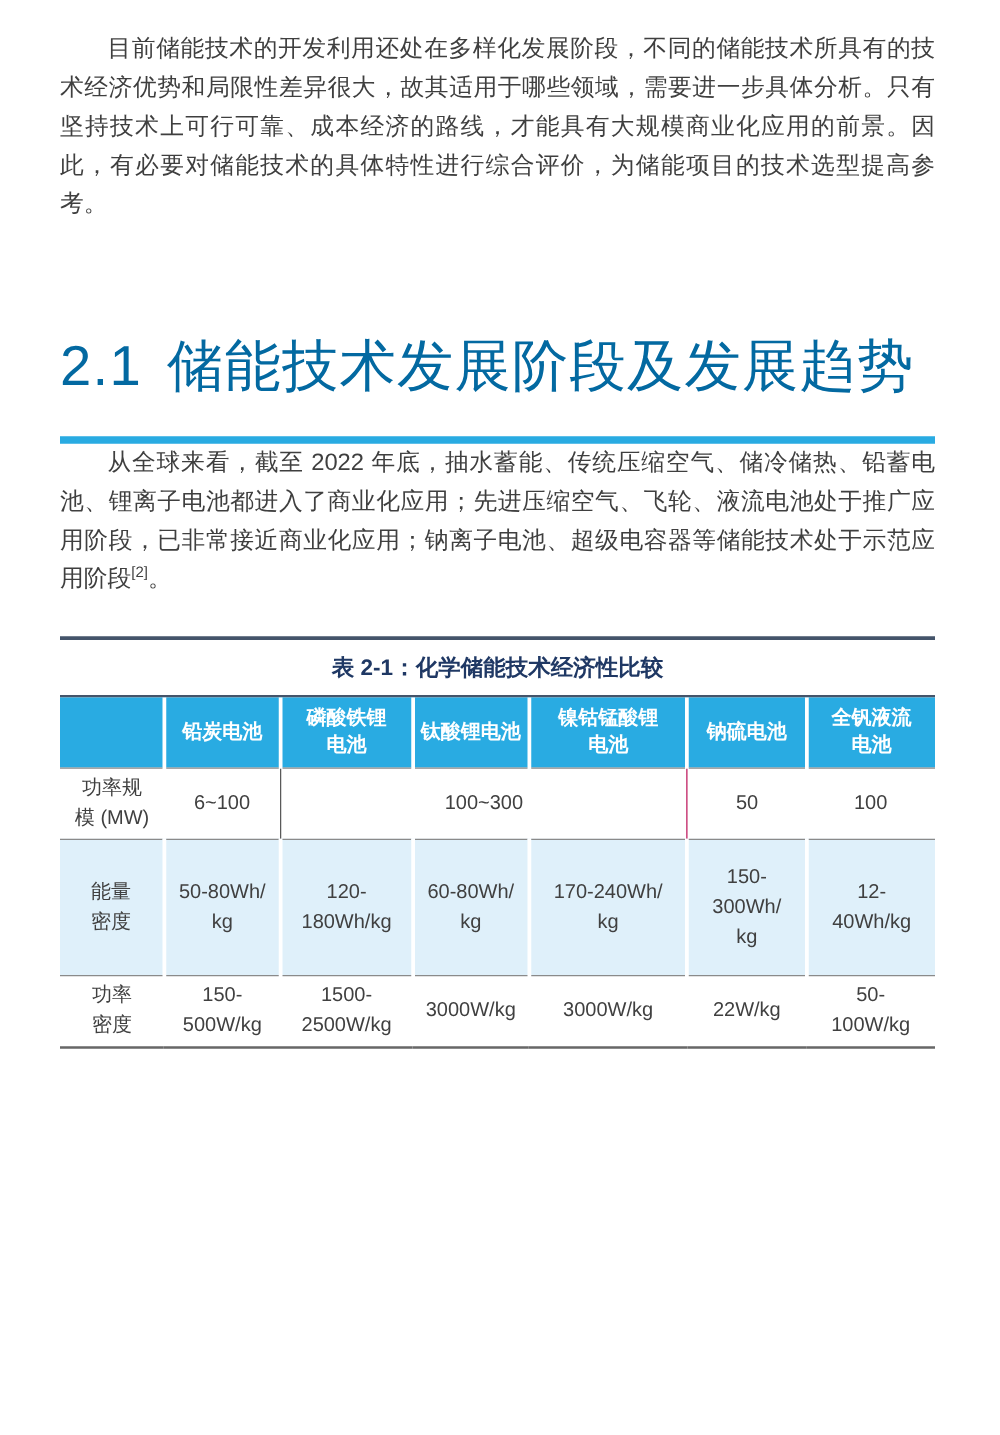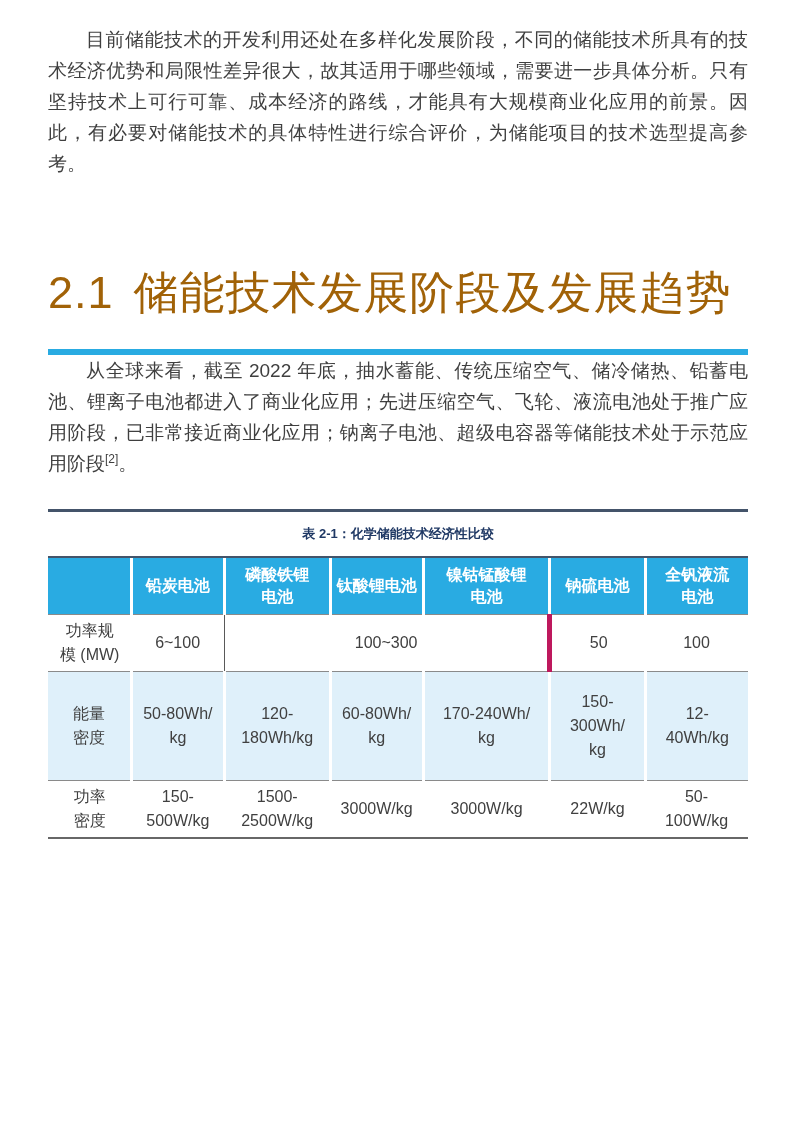--- a/index.html
+++ b/index.html
@@ -27,37 +27,37 @@
   sup.footnote {
     font-size: 12px;
     line-height: 0;
     vertical-align: super;
   }
   h1.section-heading {
     margin: 86px 0 0 0;
     font-size: 45px;
     line-height: 56px;
     font-weight: 300;
-    color: #a16207;
+    color: #0369a1;
     letter-spacing: 1px;
     white-space: nowrap;
   }
   .section-number { margin-right: 20px; }
   .heading-rule {
     height: 6px;
     background: #29abe2;
     margin-top: 28px;
   }
   .table-title-block { margin-top: 30px; }
   .title-rule-top { height: 3px; background: #44546a; }
   .title-rule-bottom { height: 2px; background: #44546a; }
   .table-title {
     text-align: center;
     color: #1f3864;
-    font-size: 13px;
+    font-size: 18px;
     font-weight: bold;
     margin: 9px 0;
     line-height: 26px;
   }
   table.cmp {
     width: 100%;
     border-collapse: collapse;
     table-layout: fixed;
   }
   table.cmp th, table.cmp td {
@@ -83,21 +83,21 @@
     border-top: 1px solid #8a8a8a;
   }
   tr.row-power-scale { height: 56px; }
   tr.row-energy-density { height: 109px; }
   tr.row-energy-density td { background: #dff0fa; }
   tr.row-energy-density td + td { border-left: 3px solid #ffffff; }
   tr.row-power-density { height: 58px; }
   tr.row-power-density td { border-bottom: 2px solid #676767; }
   td.merged-cell {
     border-left: 1px solid #595959;
-    border-right: 5px solid #be185d;
+    border-right: 1px solid #be185d;
   }
 </style>
 </head>
 <body>
 
 <div class="page">
 
   <p class="body-text p-intro">目前储能技术的开发利用还处在多样化发展阶段，不同的储能技术所具有的技术经济优势和局限性差异很大，故其适用于哪些领域，需要进一步具体分析。只有坚持技术上可行可靠、成本经济的路线，才能具有大规模商业化应用的前景。因此，有必要对储能技术的具体特性进行综合评价，为储能项目的技术选型提高参考。</p>
 
   <h1 class="section-heading"><span class="section-number">2.1</span><span>储能技术发展阶段及发展趋势</span></h1>

